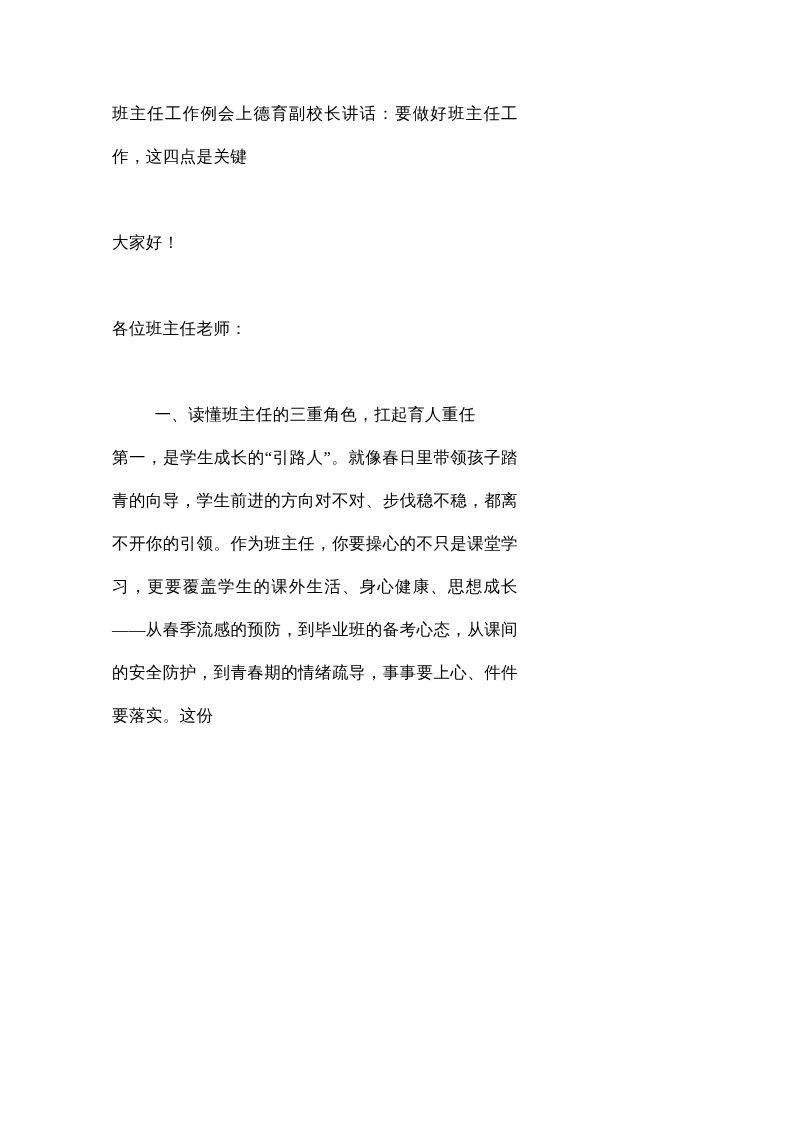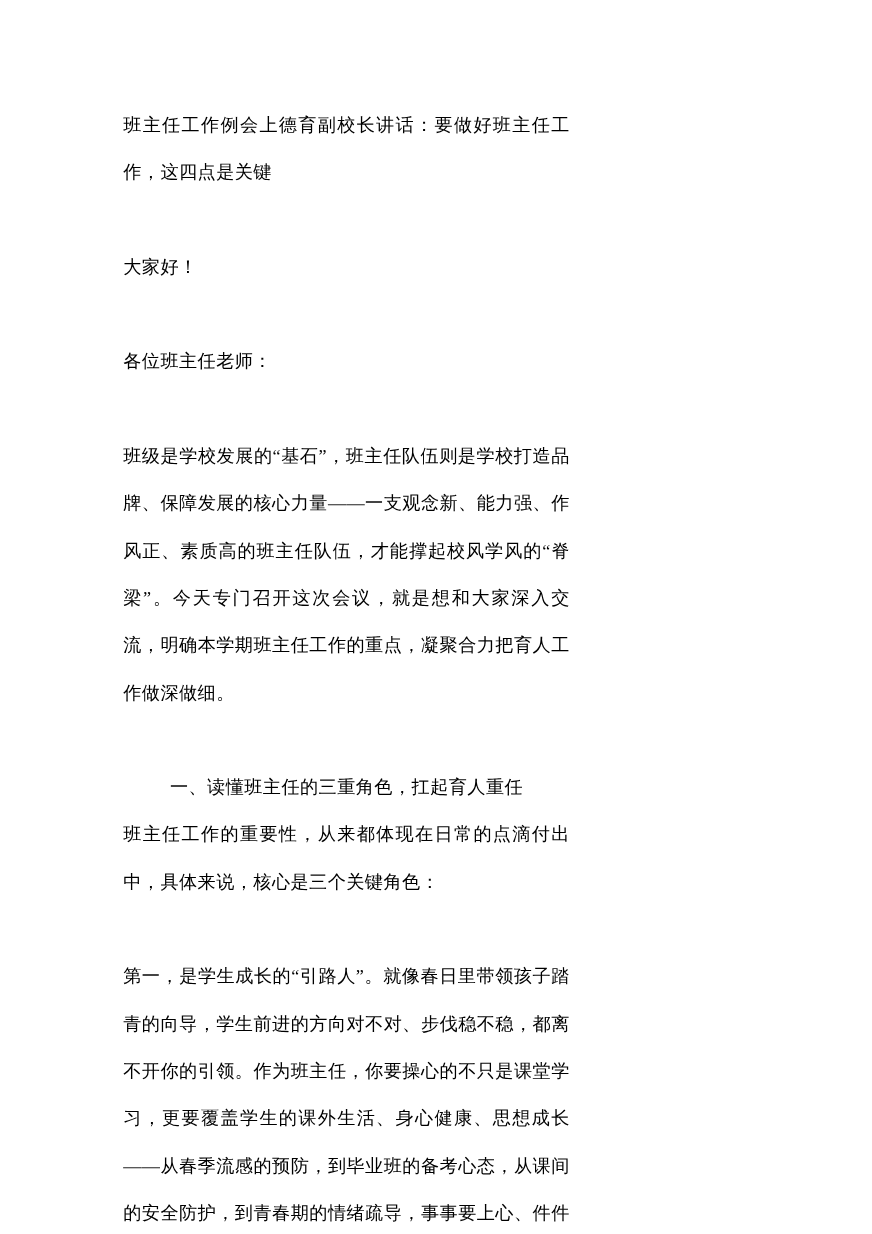--- a/index.html
+++ b/index.html
@@ -57,22 +57,20 @@
 
 <div class="page">
   <div class="doc-body">
 
     <p class="para title">班主任工作例会上德育副校长讲话：要做好班主任工作，这四点是关键</p>
 
     <p class="para spaced">大家好！</p>
 
     <p class="para spaced">各位班主任老师：</p>
 
-    <p class="para spaced">班级是学校发展的“基石”，班主任队伍则是学校打造品牌、保障发展的核心力量——一支观念新、能力强、作风正、素质高的班主任队伍，才能撑起校风学风的“脊梁”。今天专门召开这次会议，就是想和大家深入交流，明确本学期班主任工作的重点，凝聚合力把育人工作做深做细。</p>
 
     <p class="section-head">一、读懂班主任的三重角色，扛起育人重任</p>
 
-    <p class="para spaced">班主任工作的重要性，从来都体现在日常的点滴付出中，具体来说，核心是三个关键角色：</p>
 
     <p class="para tight">第一，是学生成长的“引路人”。就像春日里带领孩子踏青的向导，学生前进的方向对不对、步伐稳不稳，都离不开你的引领。作为班主任，你要操心的不只是课堂学习，更要覆盖学生的课外生活、身心健康、思想成长——从春季流感的预防，到毕业班的备考心态，从课间的安全防护，到青春期的情绪疏导，事事要上心、件件要落实。这份</p>
 
   </div>
 </div>
 
 </body></html>

